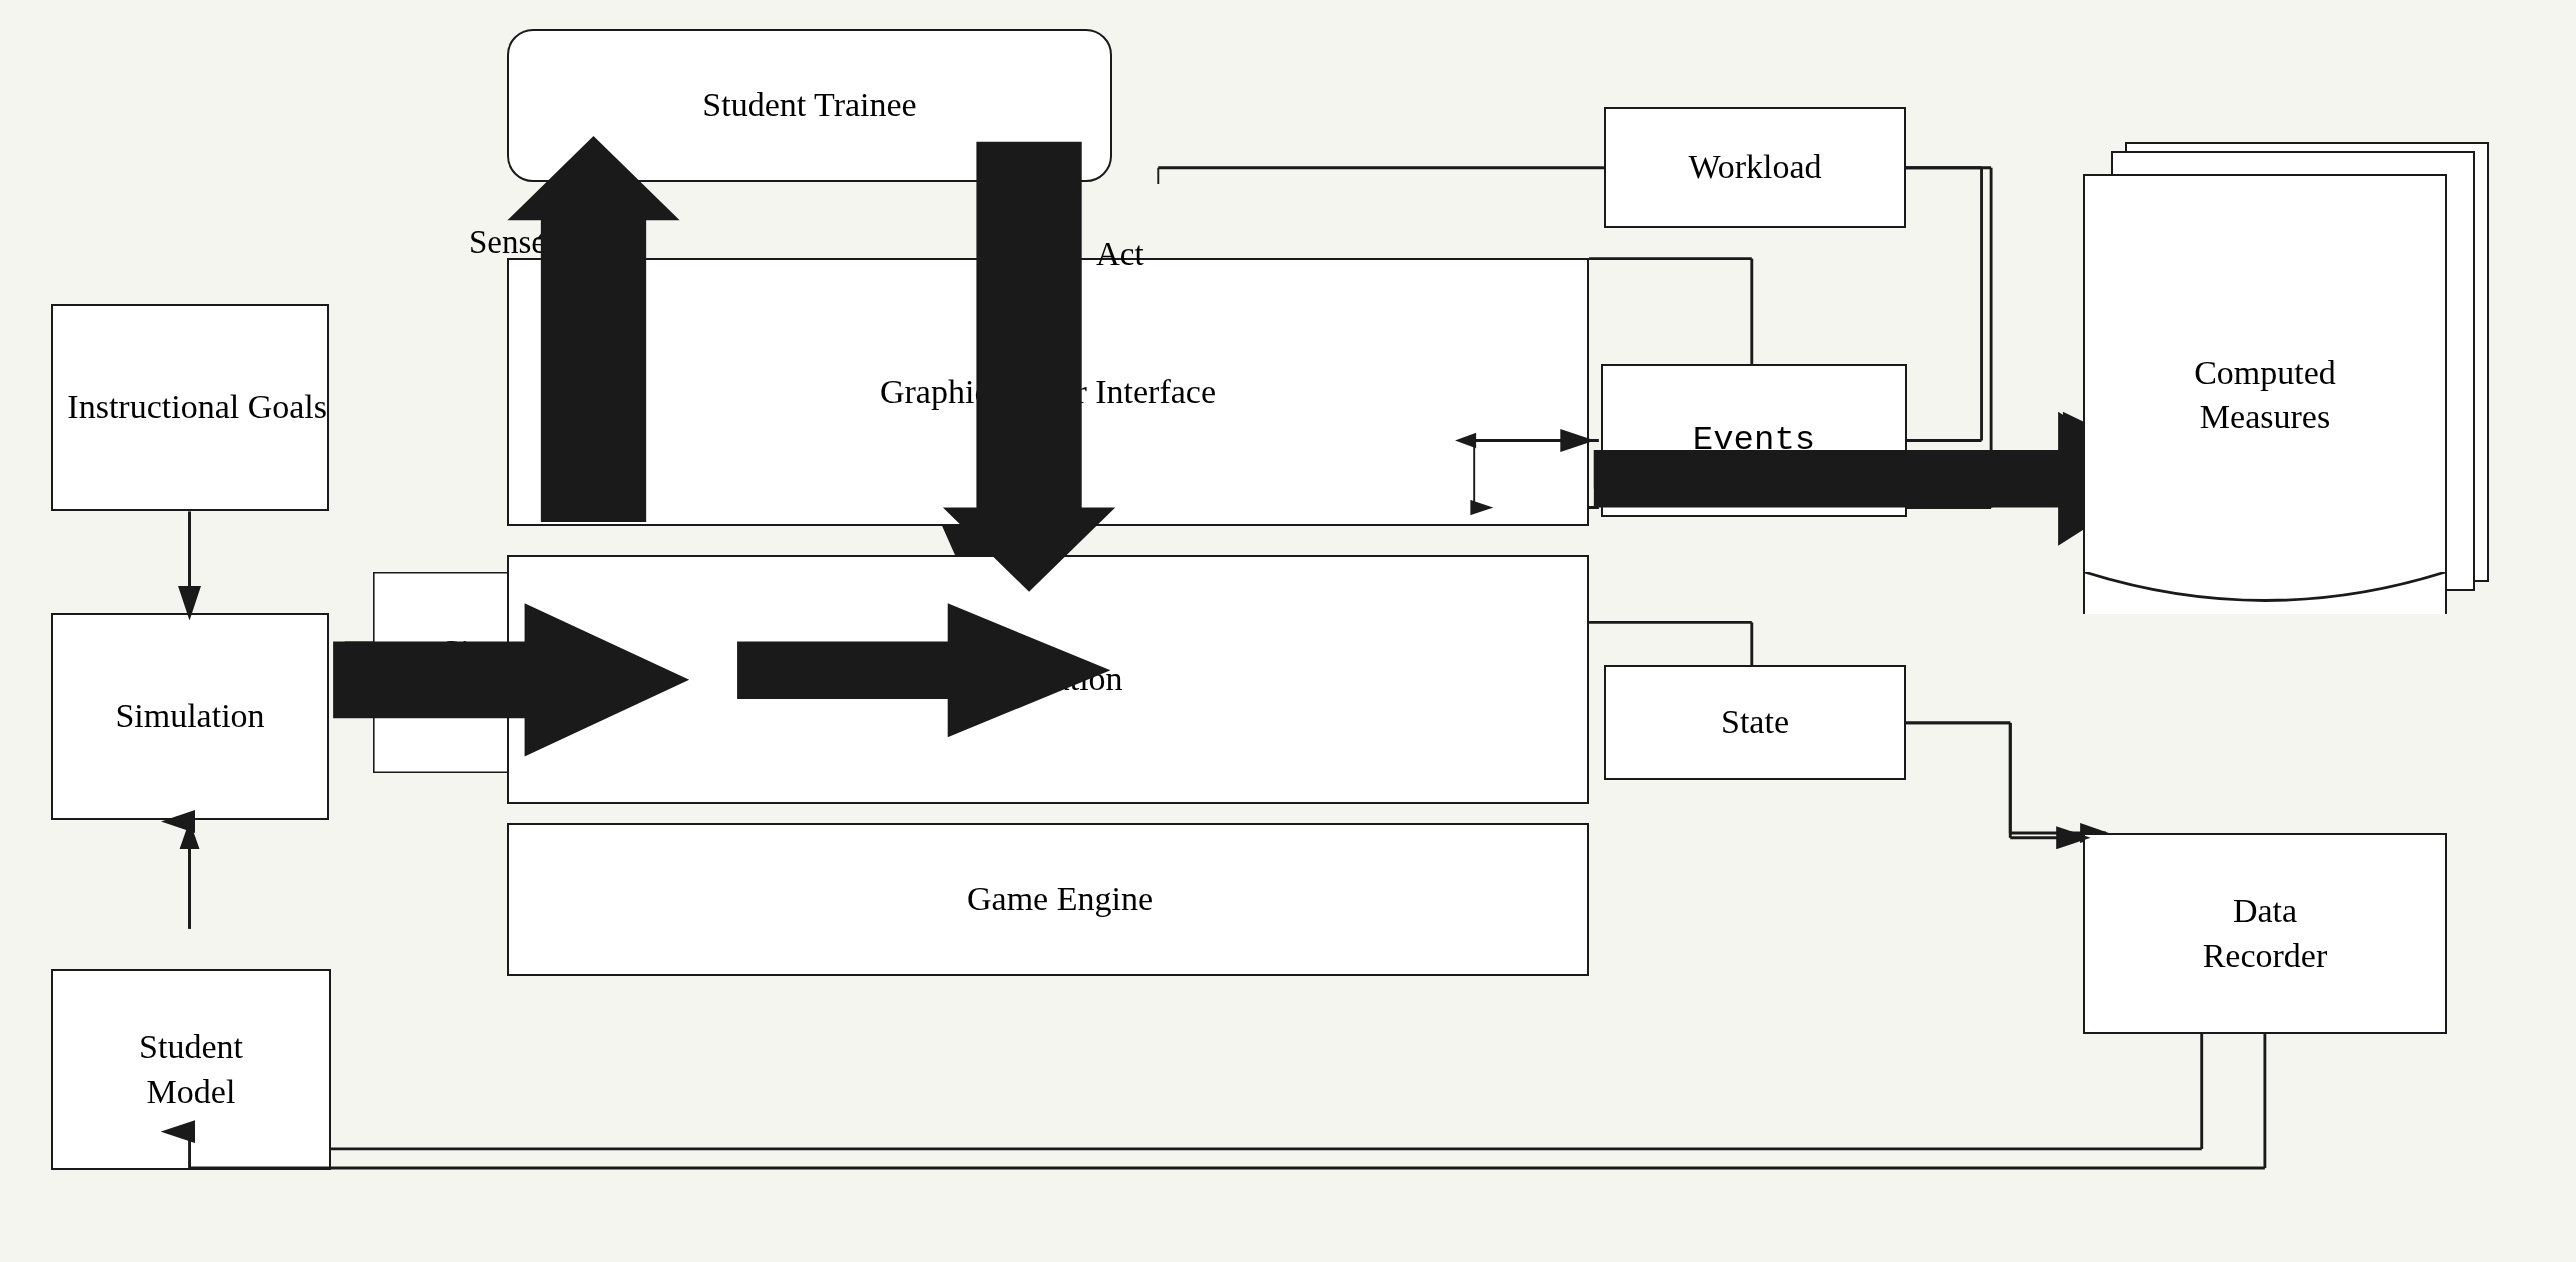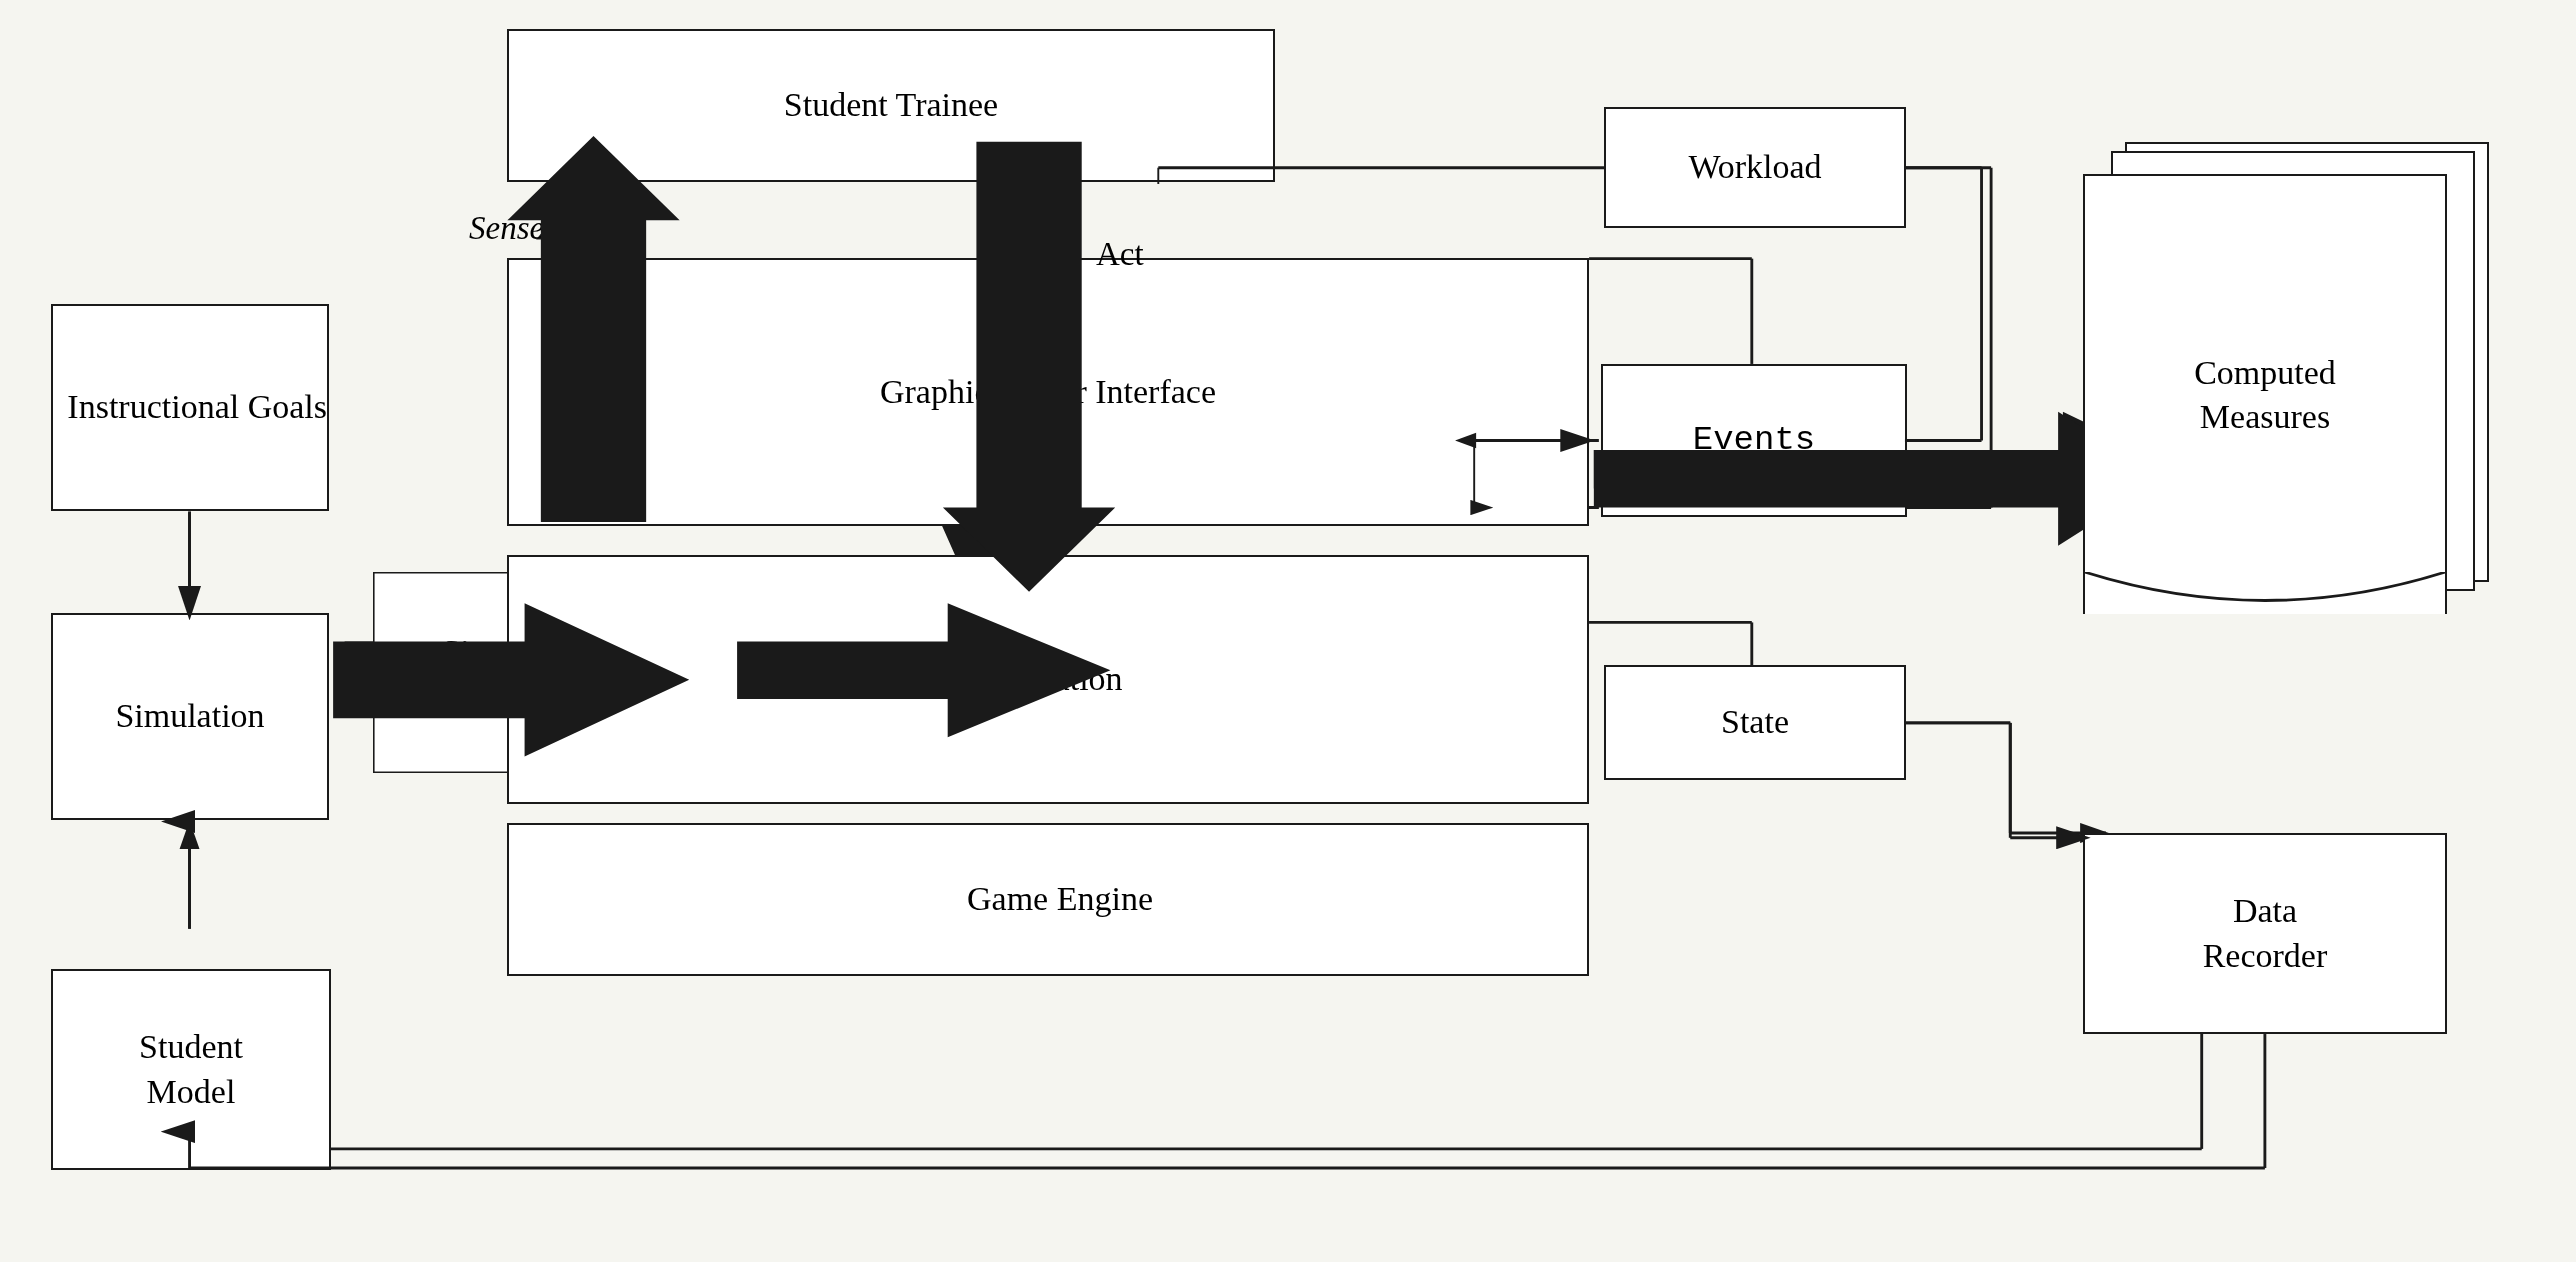--- a/index.html
+++ b/index.html
@@ -121,21 +121,21 @@
   <div class="box" style="left:373px; top:572px; width:364px; height:201px; clip-path: polygon(0% 0%, 80% 0%, 100% 50%, 80% 100%, 0% 100%); border: none; background: #fff; outline: 2.9px solid #1a1a1a;">
     <span class="box-label">Simulation<br>Manager</span>
   </div>
 
   <svg style="position:absolute; left:373px; top:572px; width:364px; height:201px;" viewBox="0 0 380 210" width="364" height="201">
     <polygon points="0,0 300,0 380,105 300,210 0,210" fill="white" stroke="#1a1a1a" stroke-width="3"></polygon>
     <text x="150" y="95" text-anchor="middle" font-family="Times New Roman,serif" font-size="36">Simulation</text>
     <text x="150" y="135" text-anchor="middle" font-family="Times New Roman,serif" font-size="36">Manager</text>
   </svg>
 
-  <div class="box" style="left:507px; top:29px; width:768px; height:153px;">
+  <div class="box" style="left:507px; top:29px; width:605px; height:153px;border-radius:26px;">
     <span class="box-label">Student Trainee</span>
   </div>
 
   <div class="box" style="left:1604px; top:107px; width:302px; height:121px;">
     <span class="box-label">Workload</span>
   </div>
 
   <div class="box" style="left:507px; top:258px; width:1082px; height:268px;">
     <span class="box-label">Graphical User Interface</span>
   </div>
@@ -165,21 +165,21 @@
   <svg style="position:absolute; left:2083px; top:572px; width:364px; height:38px; z-index:4;" viewBox="0 0 380 40" width="364" height="38">
     <path d="M0,0 Q190,60 380,0" fill="white" stroke="#1a1a1a" stroke-width="3"></path>
     <line x1="0" y1="0" x2="0" y2="0" stroke="#1a1a1a" stroke-width="3"></line>
     <line x1="380" y1="0" x2="380" y2="0" stroke="#1a1a1a" stroke-width="3"></line>
   </svg>
 
   <div class="box" style="left:2083px; top:833px; width:364px; height:201px;">
     <span class="box-label">Data<br>Recorder</span>
   </div>
 
-  <div class="label" style="left:469px; top:210px;font-style:italic;">
+  <div class="label" style="left:469px; top:224px;">
     <span>Sense</span>
   </div>
 
   <div class="label" style="left:1096px; top:236px;">
     <span>Act</span>
   </div>
 
   <svg style="position:absolute;top:0;left:0;width:2576px;height:1263px;pointer-events:none;" viewBox="0 0 2691 1319" width="2576" height="1263">
     <defs>
       <marker id="arr1" markerWidth="12" markerHeight="8" refX="10" refY="4" orient="auto">

